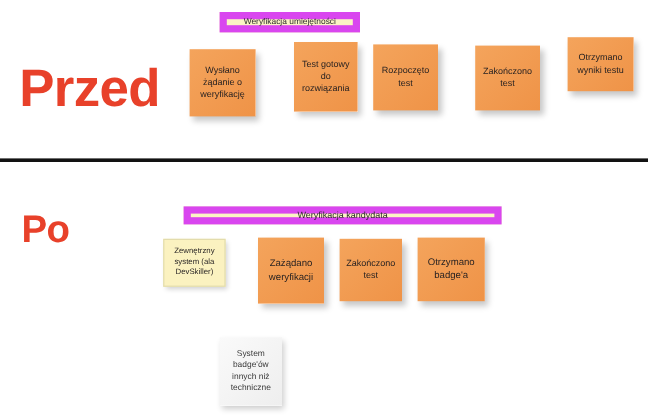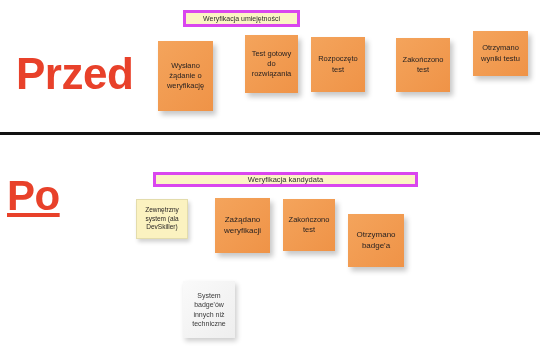--- a/index.html
+++ b/index.html
@@ -31,41 +31,40 @@
     letter-spacing: -0.5px;
     line-height: 1;
     white-space: nowrap;
   }
   #title-przed {
     left: 16px;
     top: 52px;
     font-size: 44px;
   }
   #title-po {
-    left: 7px;
+    left: 18px;
     top: 175px;
-    font-size: 42px;
-    text-decoration: underline;
+    font-size: 32px;
   }
 
   
   .divider {
     position: absolute;
     left: 0;
     top: 132px;
     width: 540px;
     height: 3px;
     background: #121212;
   }
 
   
   .banner {
     position: absolute;
     background: #fbf4c4;
-    border: 3px solid #d946ef;
+    border: 6px solid #d946ef;
     color: #2c2c2c;
     font-size: 7px;
     display: flex;
     align-items: center;
     justify-content: center;
     text-align: center;
     box-sizing: border-box;
   }
   #banner-przed {
     left: 183px;
@@ -109,31 +108,31 @@
     background: linear-gradient(135deg, #fafafa 0%, #eeeeee 100%);
     color: #3a3a3a;
     box-shadow: 2px 3px 5px rgba(0,0,0,0.20);
   }
   .note span {
     display: block;
     width: 100%;
   }
 
   
-  #note-p1 { left: 158px; top: 41px;  width: 55px; height: 70px; font-size: 7.5px; }
+  #note-p1 { left: 158px; top: 41px;  width: 55px; height: 56px; font-size: 7.5px; }
   #note-p2 { left: 245px; top: 35px;  width: 53px; height: 58px; font-size: 7.5px; }
   #note-p3 { left: 311px; top: 37px;  width: 54px; height: 55px; font-size: 7.5px; }
   #note-p4 { left: 396px; top: 38px;  width: 54px; height: 54px; font-size: 7.5px; }
   #note-p5 { left: 473px; top: 31px;  width: 55px; height: 45px; font-size: 7.5px; }
 
   
   #note-o1 { left: 136px; top: 199px; width: 52px; height: 40px; font-size: 6.5px; }
   #note-o2 { left: 215px; top: 198px; width: 55px; height: 55px; font-size: 8px; text-align: center; }
   #note-o3 { left: 283px; top: 199px; width: 52px; height: 52px; font-size: 7.5px; }
-  #note-o4 { left: 348px; top: 198px; width: 56px; height: 53px; font-size: 8px; margin-top: 16px; }
+  #note-o4 { left: 348px; top: 198px; width: 56px; height: 53px; font-size: 8px; }
   #note-o5 { left: 183px; top: 281px; width: 52px; height: 57px; font-size: 7px; }
 </style>
 </head>
 <body>
 
 <div class="board">
 
   <div class="section-title" id="title-przed">Przed</div>
 
   <div class="banner" id="banner-przed">

